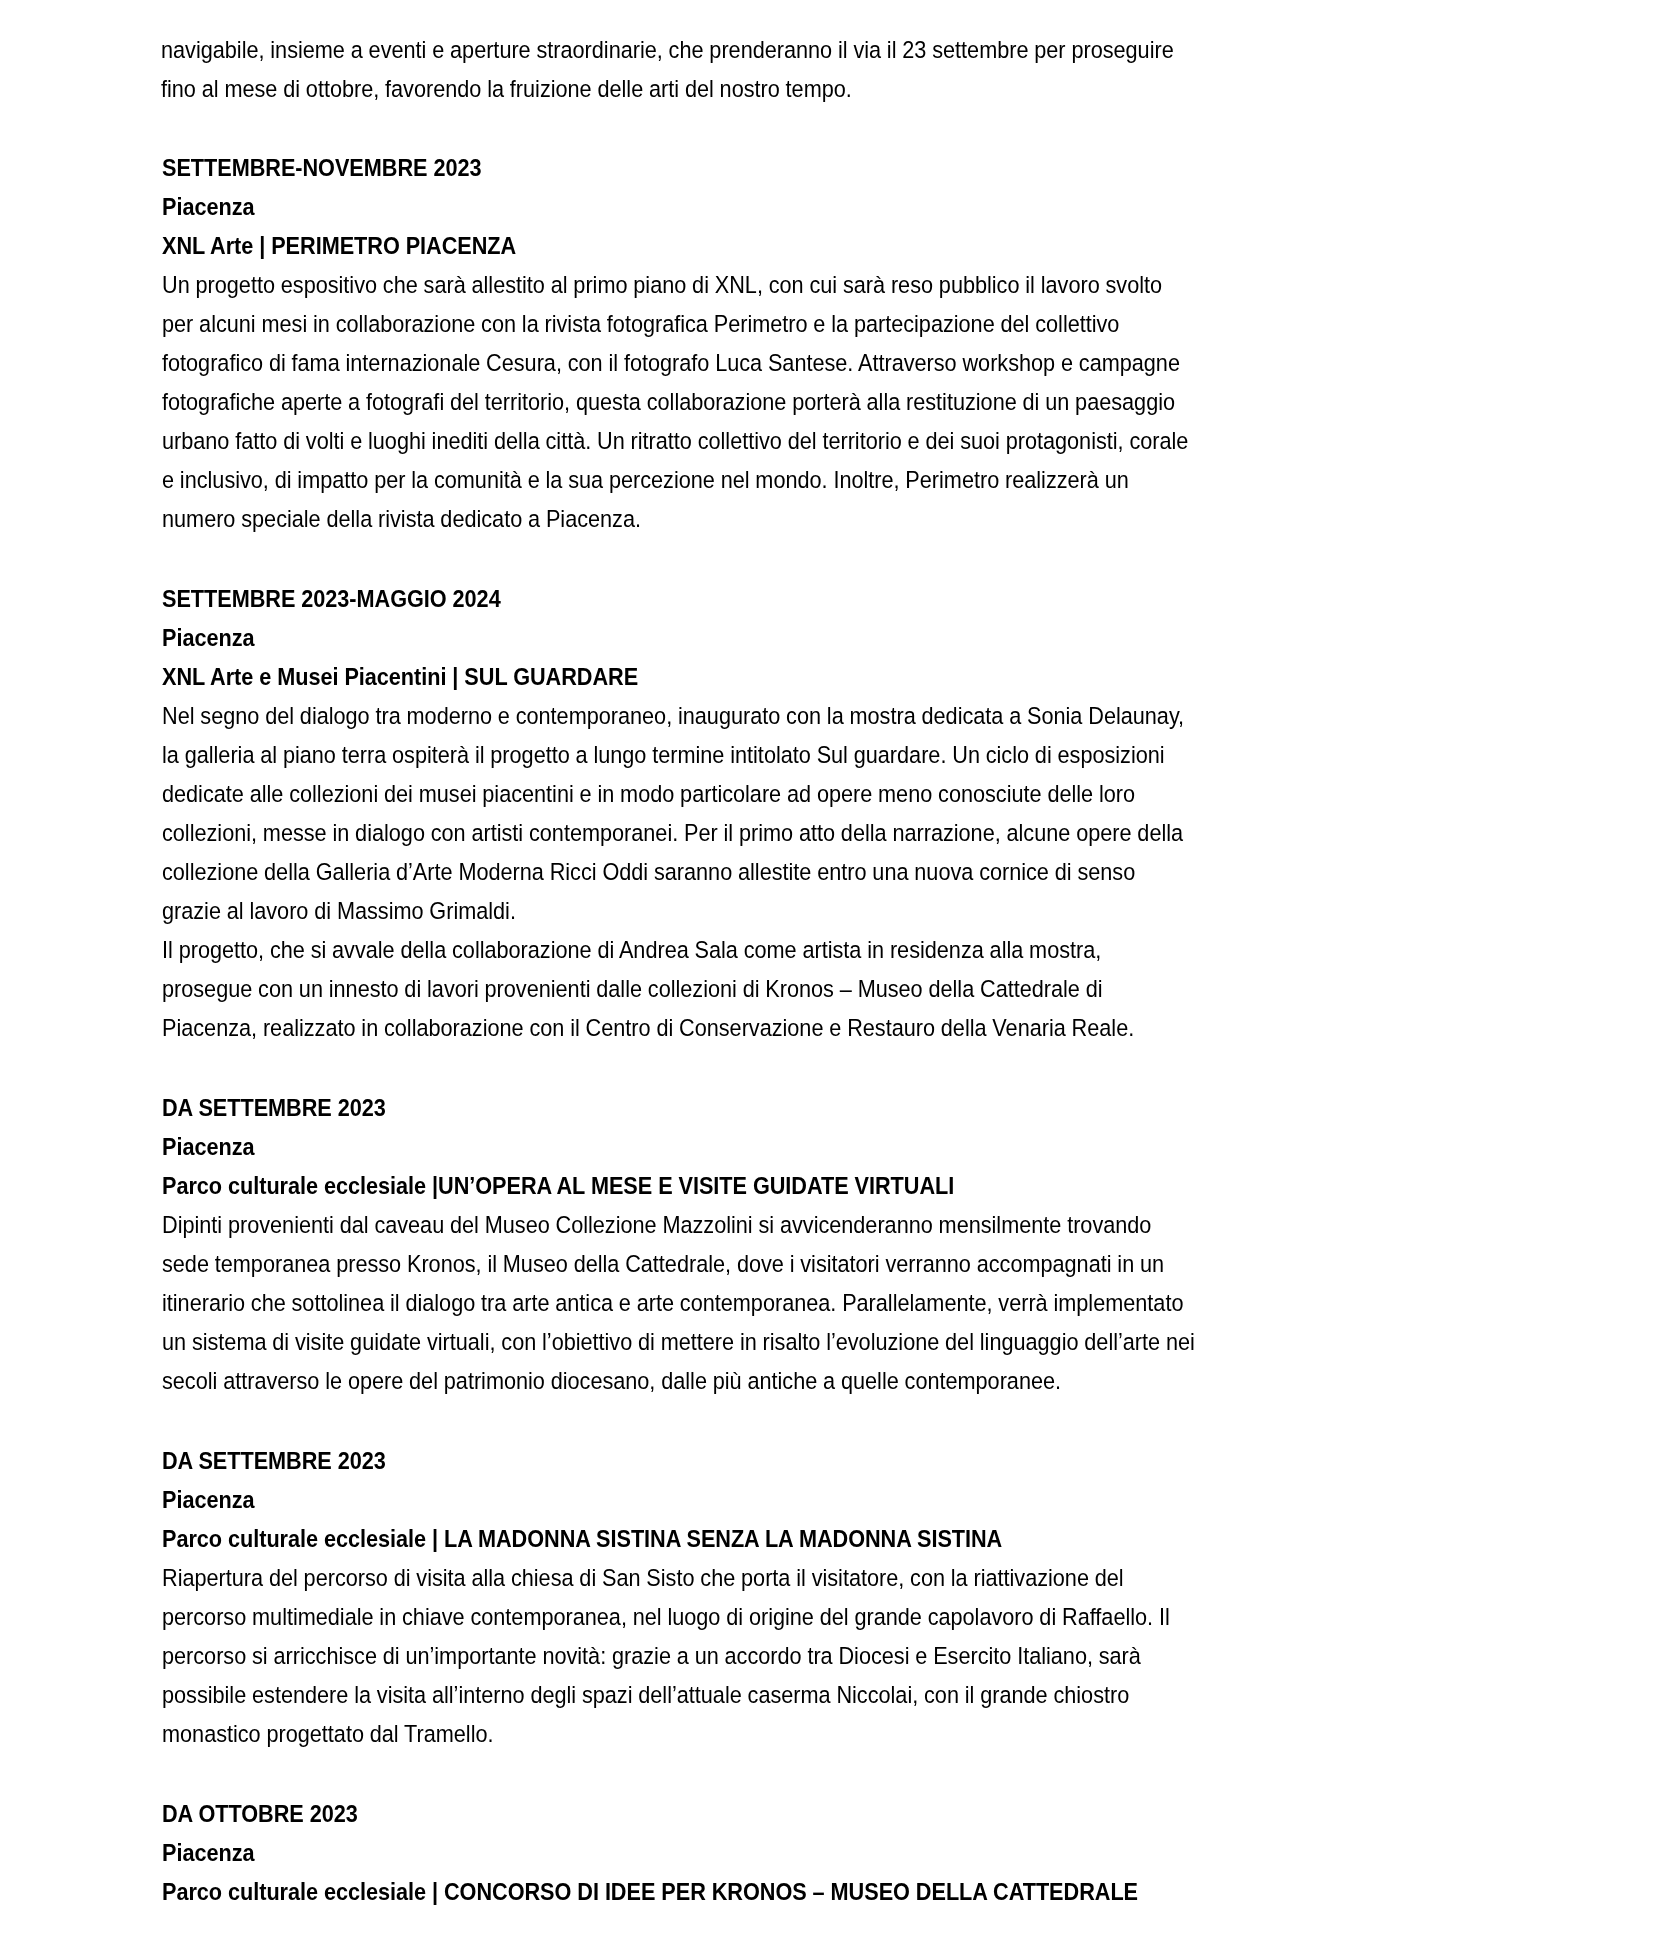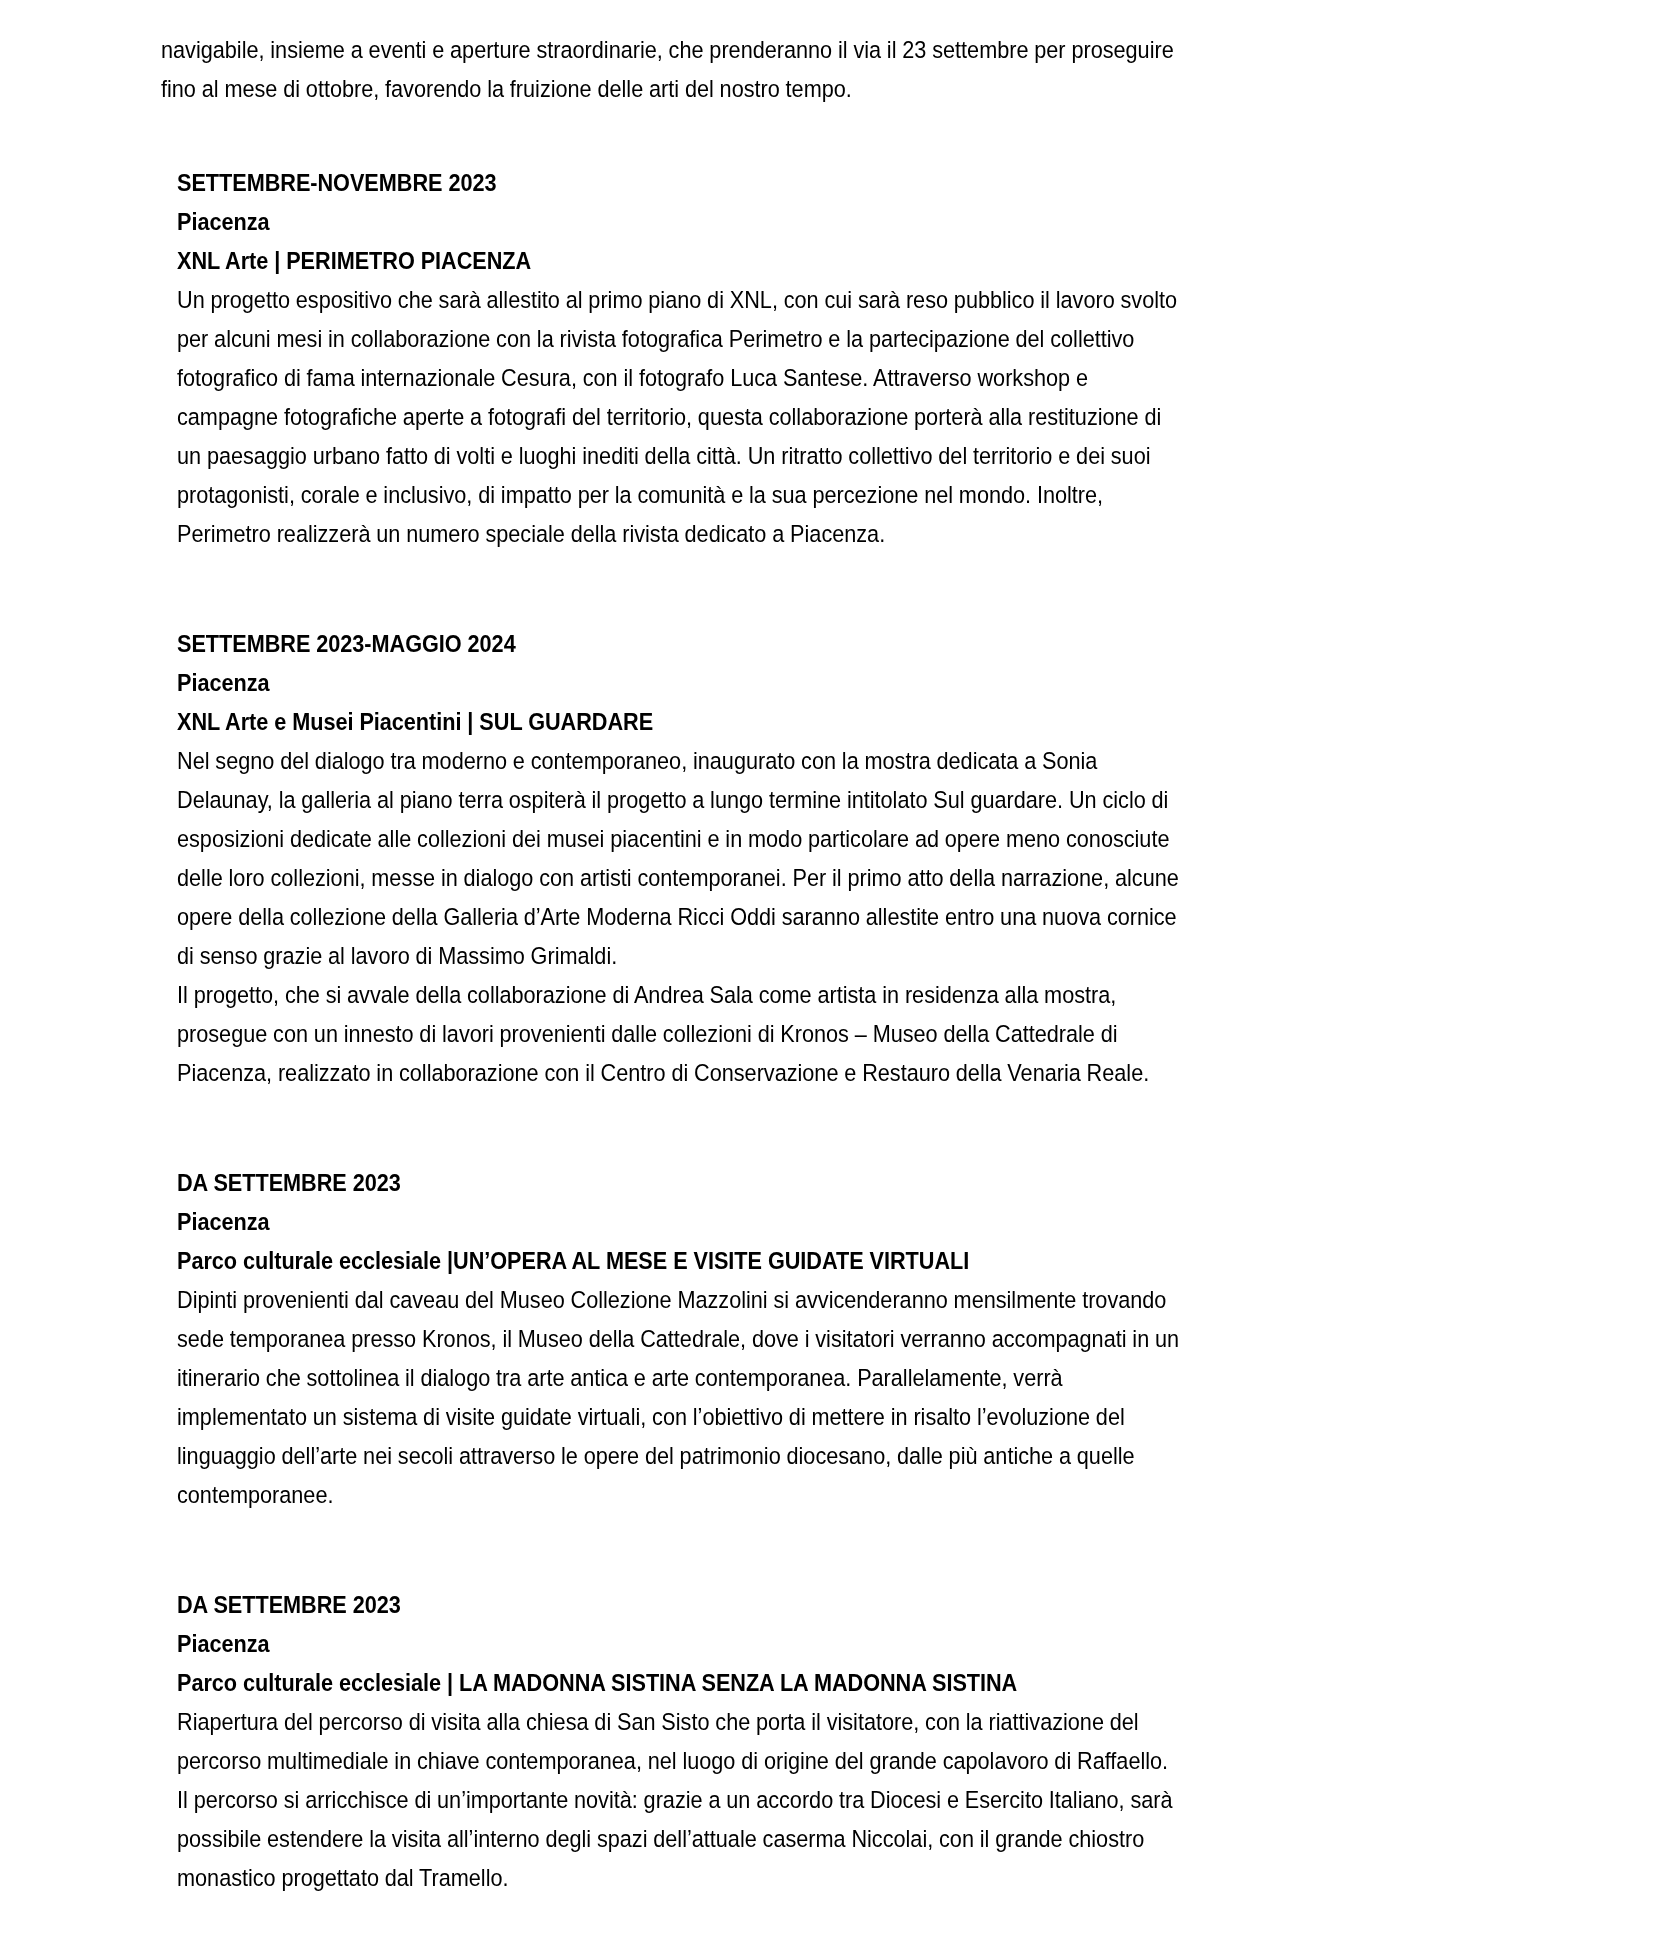--- a/index.html
+++ b/index.html
@@ -64,21 +64,21 @@
     letter-spacing: -0.05px;
   }
 
   .head-date {
     text-transform: none;
   }
 
   
   .gap-lg { height: 39px; }
 
-  .section { margin: 16px; }
+  .section { margin: 1px; }
 </style>
 </head>
 <body>
 
 <div class="page">
   <div class="content">
 
     <p class="para">navigabile, insieme a eventi e aperture straordinarie, che prenderanno il via il 23 settembre per proseguire fino al mese di ottobre, favorendo la fruizione delle arti del nostro tempo.</p>
 
     <div class="gap-lg"></div>

